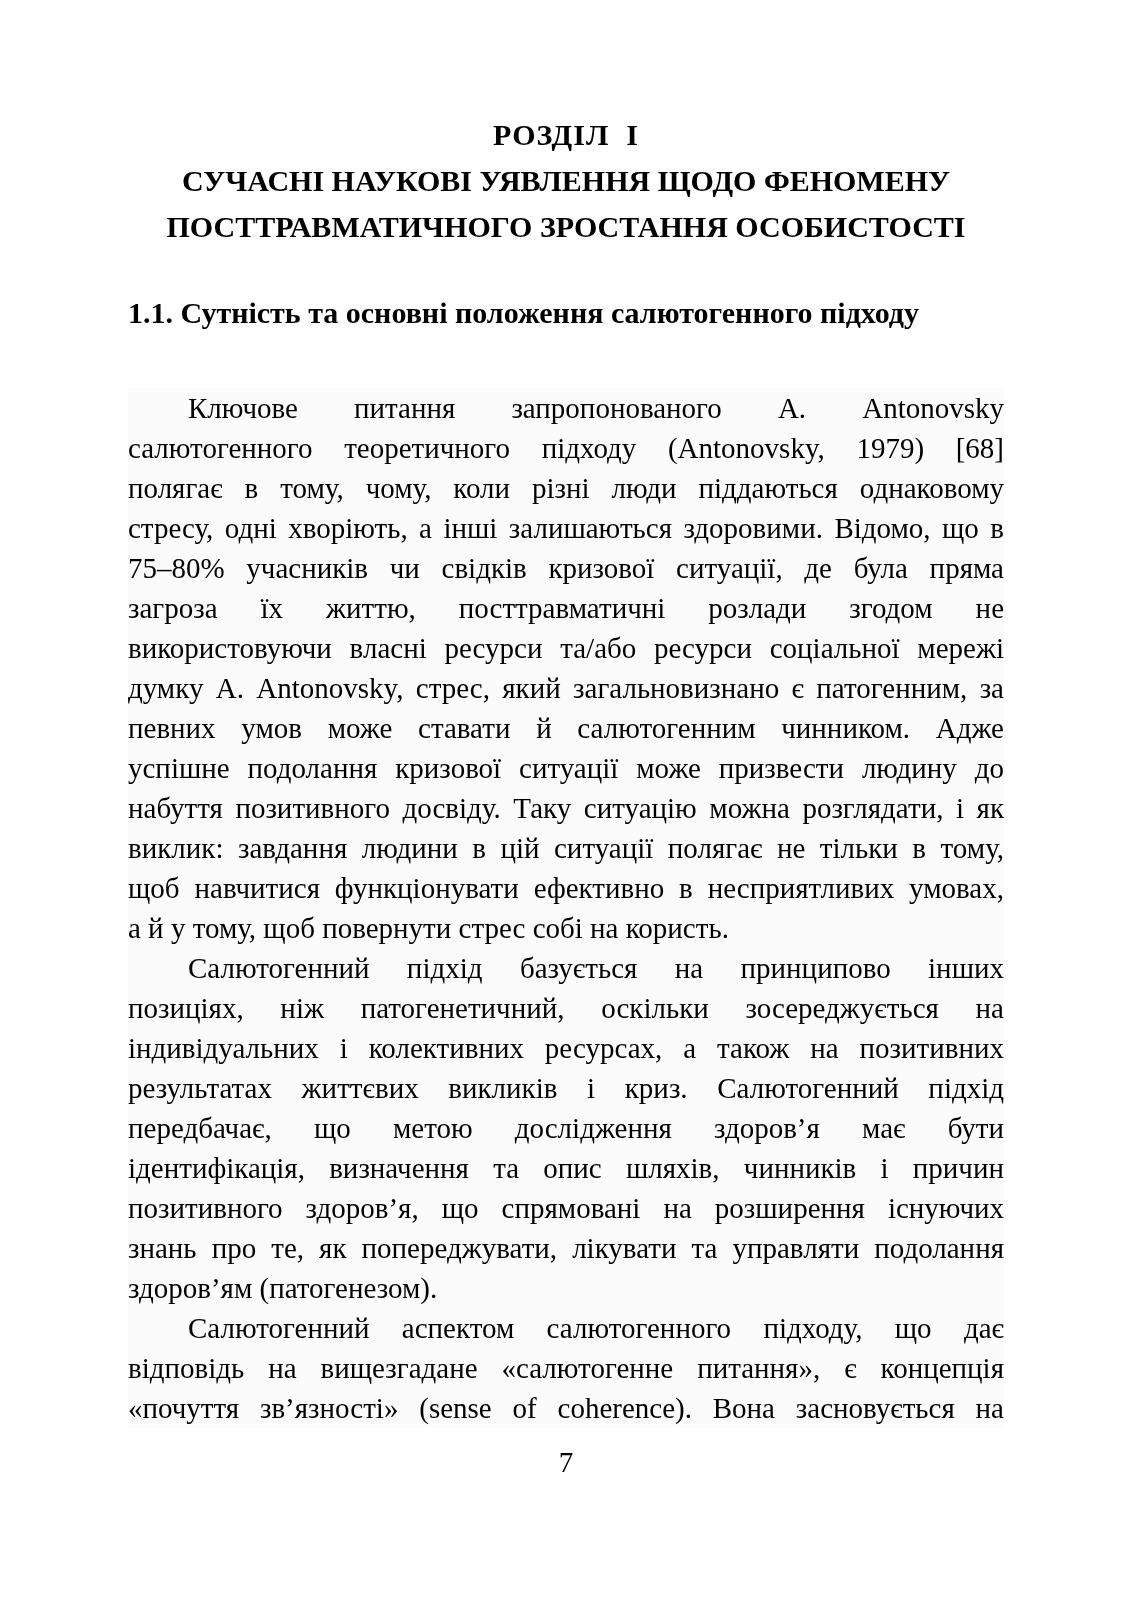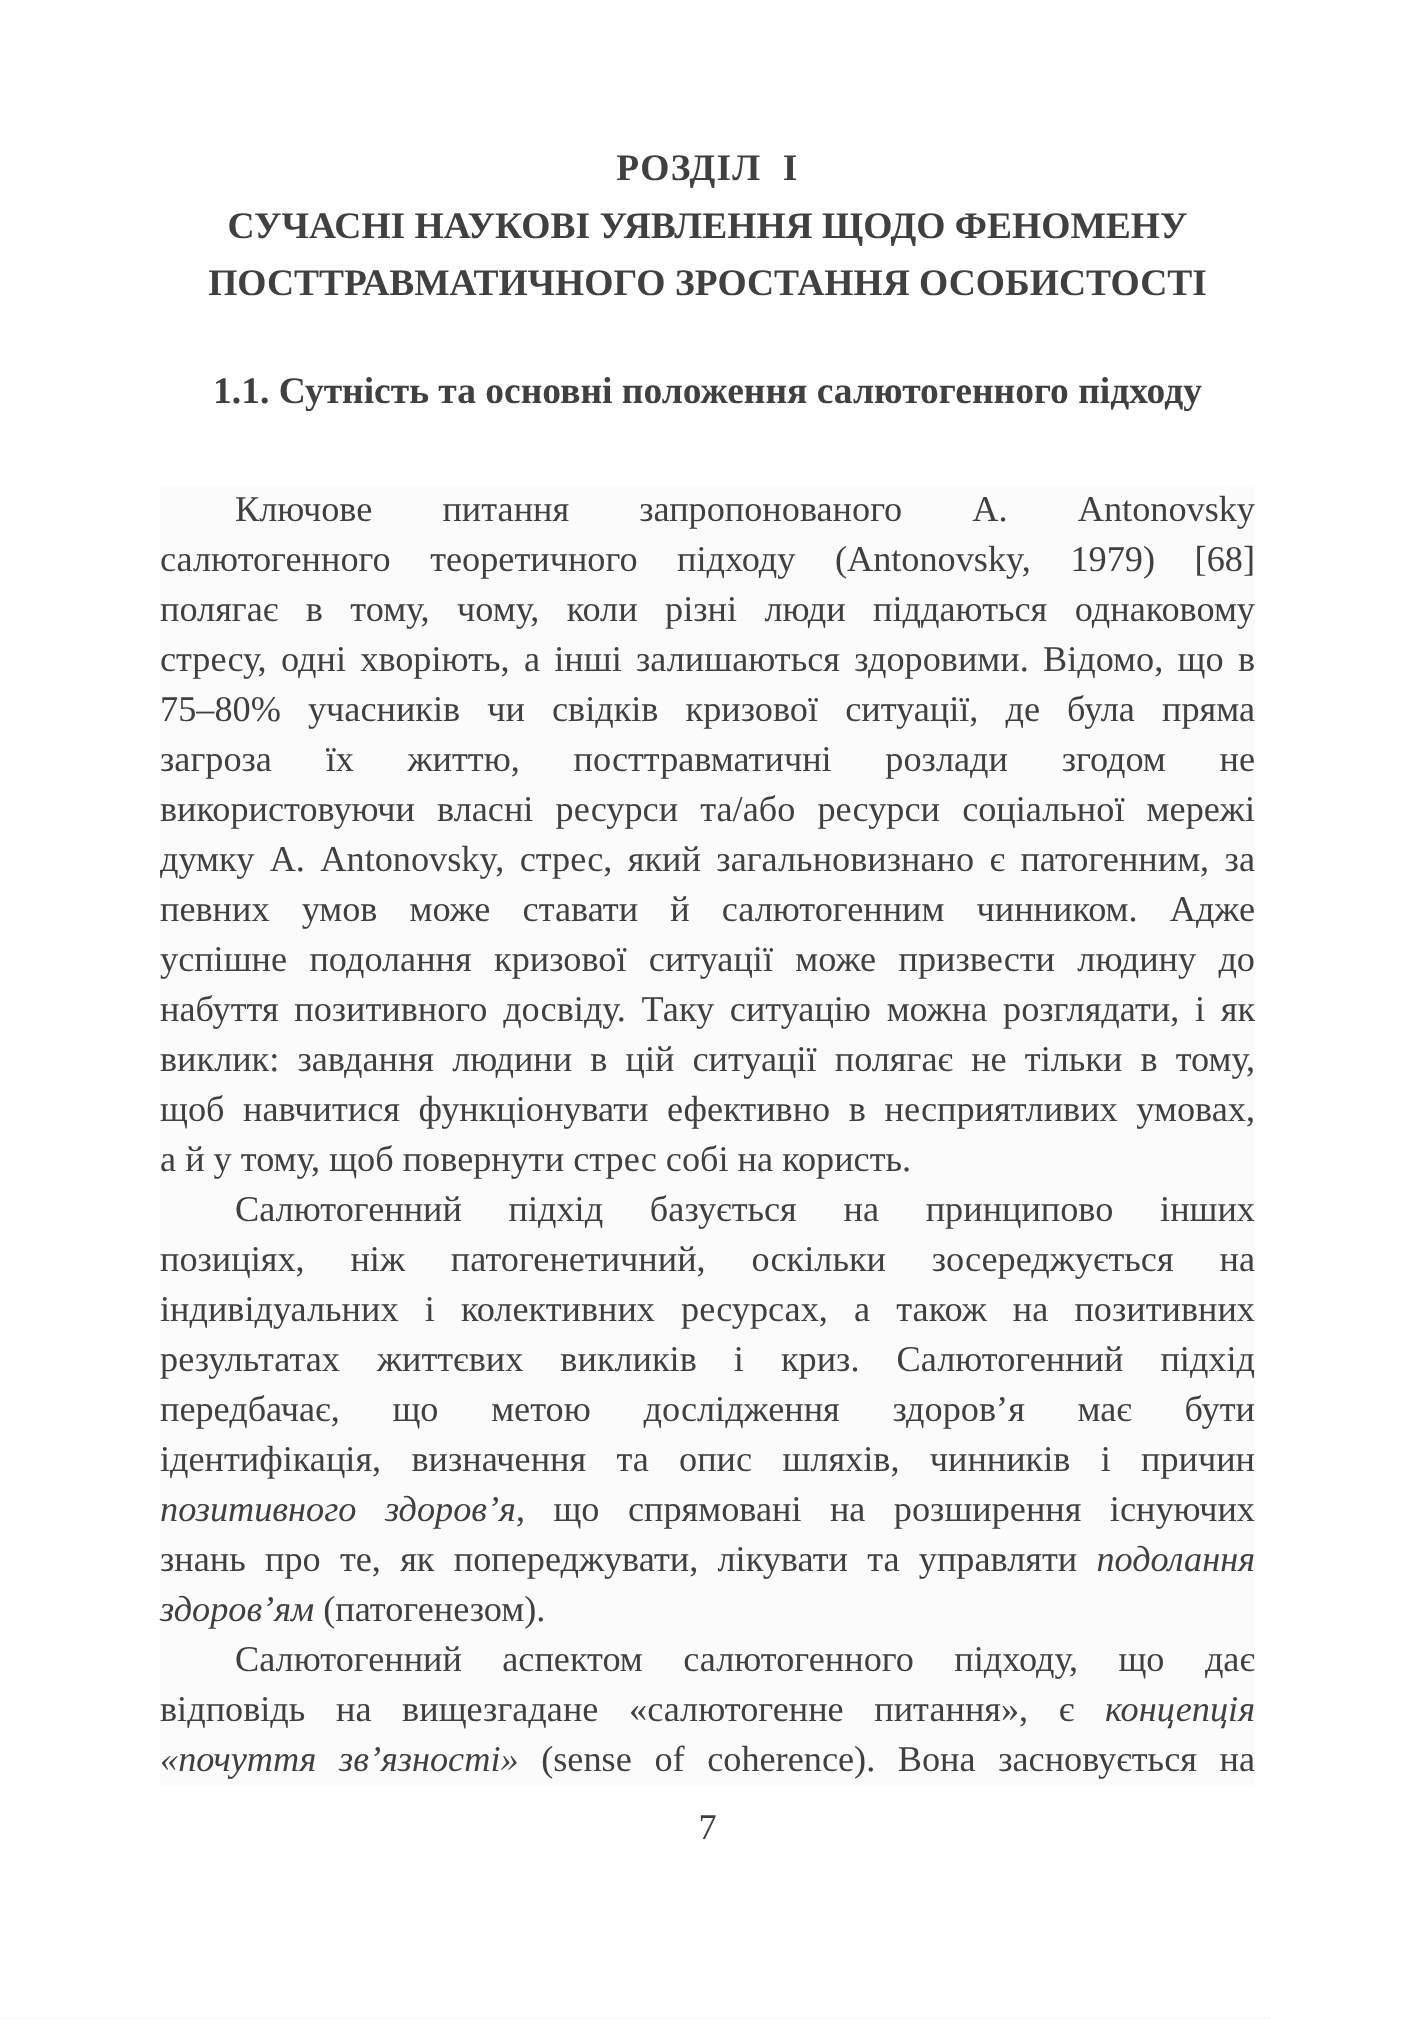--- a/index.html
+++ b/index.html
@@ -7,60 +7,60 @@
     padding: 0;
     background: #e8e8e8;
   }
   .page {
     position: relative;
     width: 1142px;
     height: 1615px;
     margin: 0 auto;
     background: #ffffff;
     font-family: "Liberation Serif", "DejaVu Serif", serif;
-    color: #404040;
+    color: #000000;
     overflow: hidden;
   }
   .content {
     position: absolute;
     left: 128px;
     top: 0;
     width: 876px;
   }
   .chapter-block {
     margin-top: 112px;
     text-align: center;
     font-weight: bold;
     font-size: 30px;
     line-height: 46px;
   }
   .chapter-kicker { letter-spacing: 1px; }
   .section-heading {
     margin-top: 40px;
-    text-align: center;
+    text-align: left;
     font-weight: bold;
     font-size: 30px;
     line-height: 46px;
   }
   .body-text {
     margin-top: 52px;
     font-size: 29px;
     line-height: 40px;
   }
   .line {
     text-align: justify;
     background: rgba(0, 0, 0, 0.015);
   }
   .line.just {
     text-align-last: justify;
   }
   .line.indent {
     padding-left: 60px;
   }
-  .em { font-style: italic; }
+  .em { }
   .page-number {
     margin-top: 14px;
     text-align: center;
     font-size: 29px;
     line-height: 40px;
   }
 </style>
 </head>
 <body>
 

